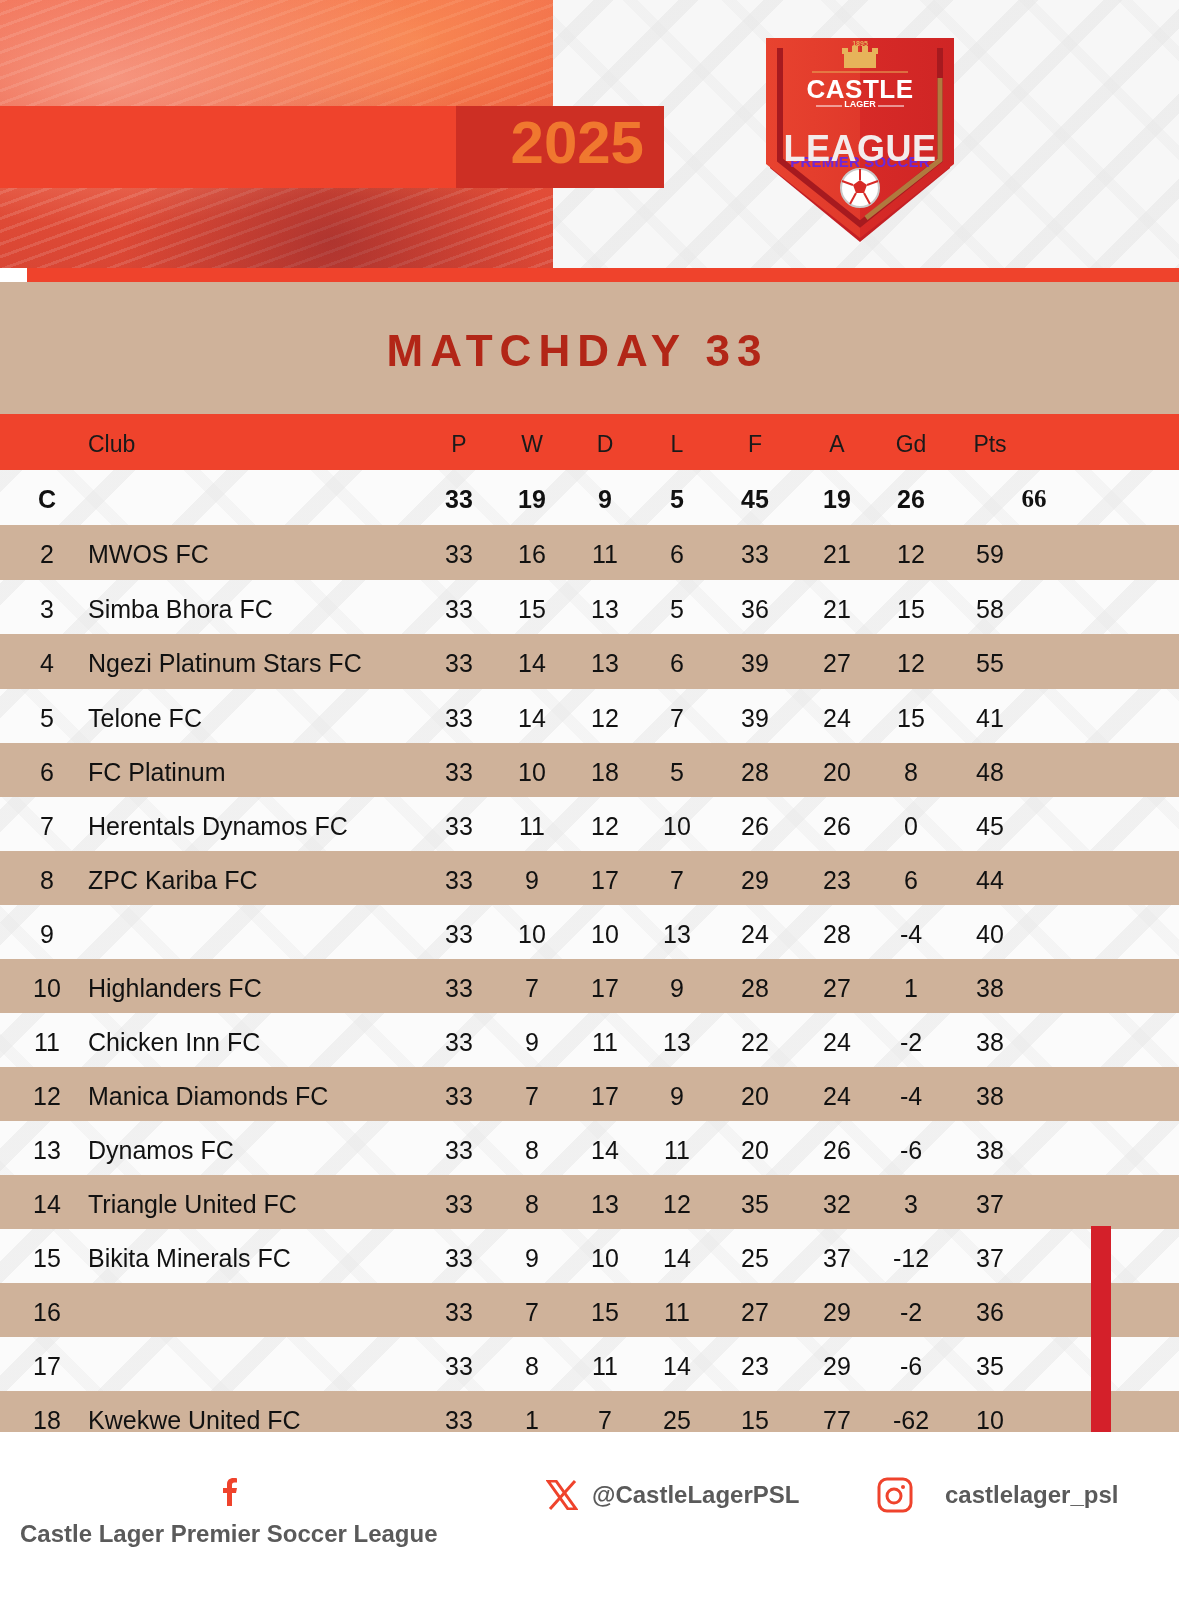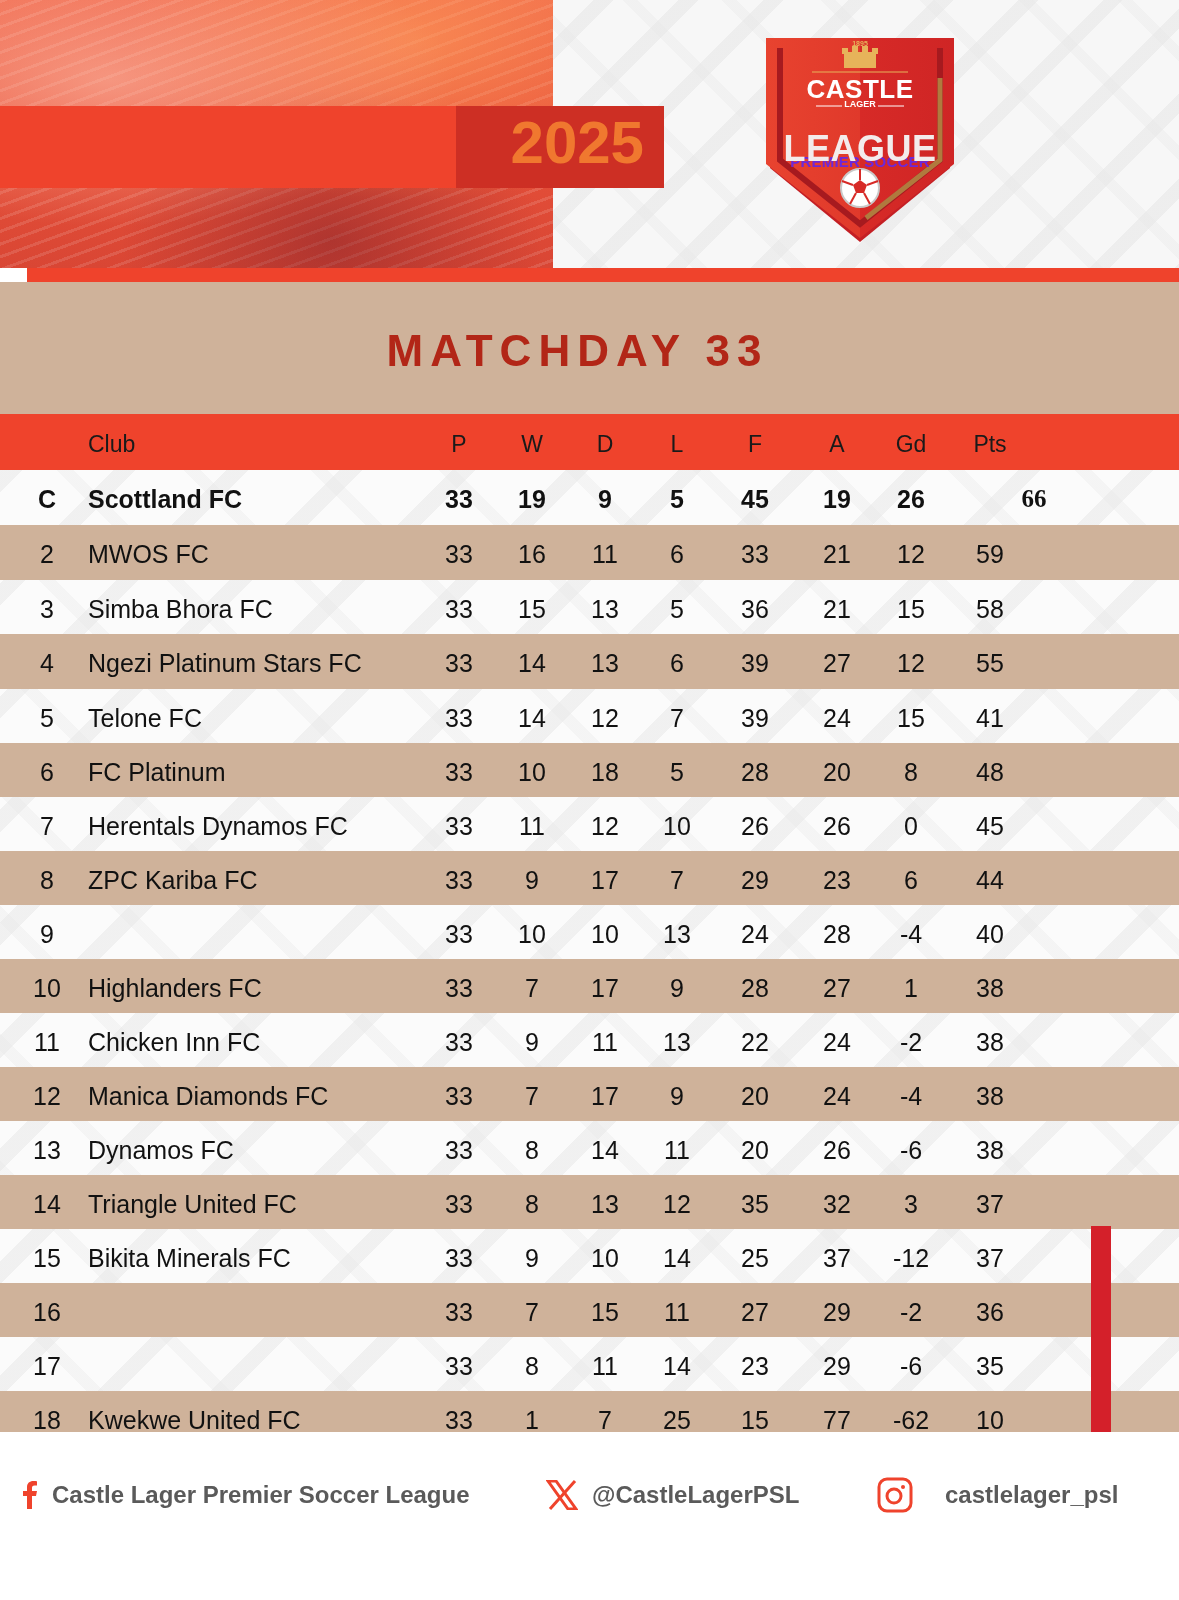--- a/index.html
+++ b/index.html
@@ -124,21 +124,20 @@
   <div class="th" style="left:575px;">D</div>
   <div class="th" style="left:647px;">L</div>
   <div class="th" style="left:725px;">F</div>
   <div class="th" style="left:807px;">A</div>
   <div class="th" style="left:881px;">Gd</div>
   <div class="th" style="left:960px;">Pts</div>
 
   <div class="rows" id="rows">
       <div class="row champ" style="top: 0px; height: 55px;">
         <div class="cell pos">C</div>
-        <div class="cell club">Scottland FC</div>
         <div class="cell" style="left: 429px;">33</div>
         <div class="cell" style="left: 502px;">19</div>
         <div class="cell" style="left: 575px;">9</div>
         <div class="cell" style="left: 647px;">5</div>
         <div class="cell" style="left: 725px;">45</div>
         <div class="cell" style="left: 807px;">19</div>
         <div class="cell" style="left: 881px;">26</div>
         <div class="cell" style="left: 1004px; font-family: Liberation Serif, serif;">66</div>
       </div>
       <div class="row alt" style="top: 55px; height: 55px;">
@@ -341,21 +340,21 @@
         <div class="cell" style="left: 807px;">77</div>
         <div class="cell" style="left: 881px;">-62</div>
         <div class="cell" style="left: 960px;">10</div>
       </div>
     </div>
 
   <div class="relegation-bar"></div>
 
   <div class="footer"></div>
 
-  <div class="social" style="left:20px;">
+  <div class="social" style="left:20px;flex-direction:column;">
     <span class="ico">
       <svg width="18" height="28" viewBox="0 0 18 28">
           <path d="M12 28V15h4l1-5h-5V7c0-1.5.5-2.5 2.6-2.5H17V0.3C16.5.2 15 0 13.3 0 9.7 0 7 2.2 7 6.3V10H3v5h4v13z" fill="#ef432c"></path>
         </svg>
     </span>
     <span>Castle Lager Premier Soccer League</span>
   </div>
 
   <div class="social" style="left:546px;">
     <span class="ico">

